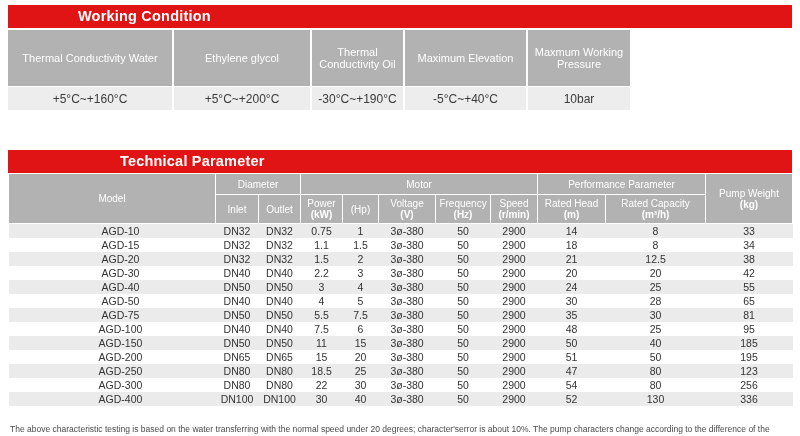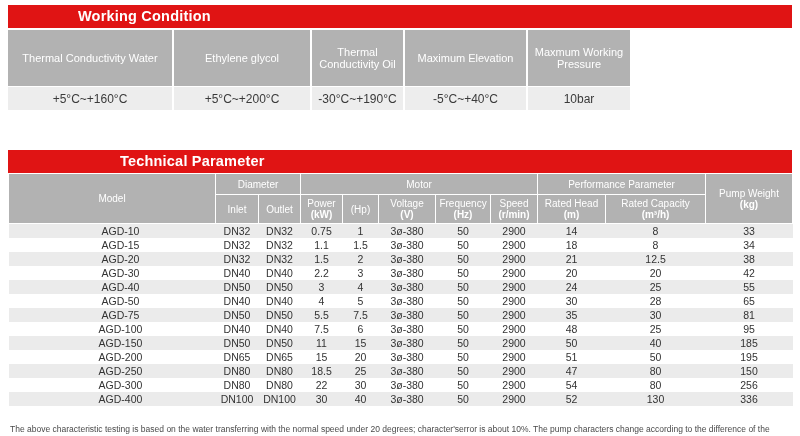--- a/index.html
+++ b/index.html
@@ -240,21 +240,21 @@
             <td class="model">AGD-250</td>
             <td class="">DN80</td>
             <td class="">DN80</td>
             <td class="">18.5</td>
             <td class="">25</td>
             <td class="">3ø-380</td>
             <td class="">50</td>
             <td class="">2900</td>
             <td class="">47</td>
             <td class="">80</td>
-            <td class="">150</td>
+            <td class="">123</td>
           </tr>
           <tr>
             <td class="model">AGD-300</td>
             <td class="">DN80</td>
             <td class="">DN80</td>
             <td class="">22</td>
             <td class="">30</td>
             <td class="">3ø-380</td>
             <td class="">50</td>
             <td class="">2900</td>

